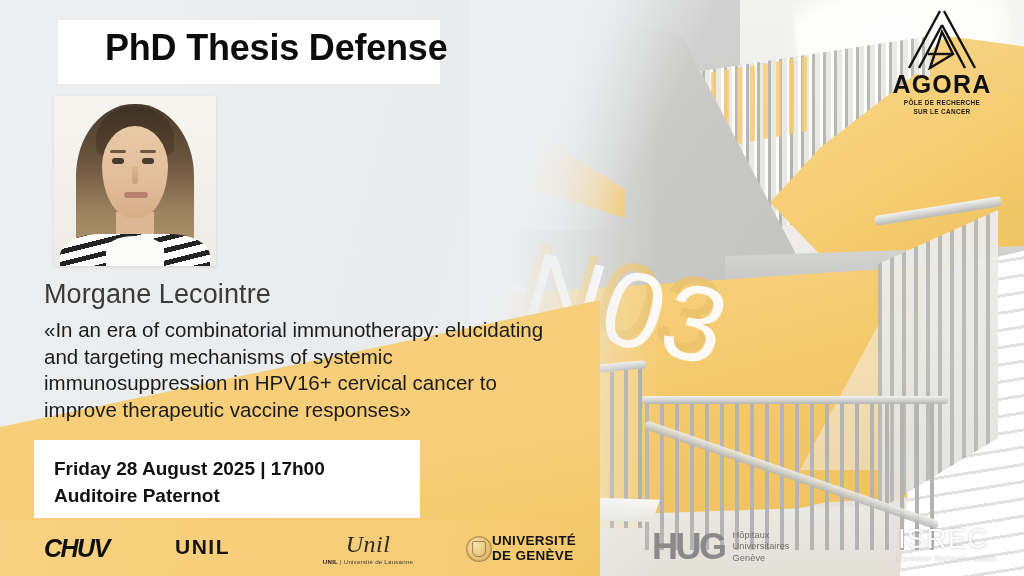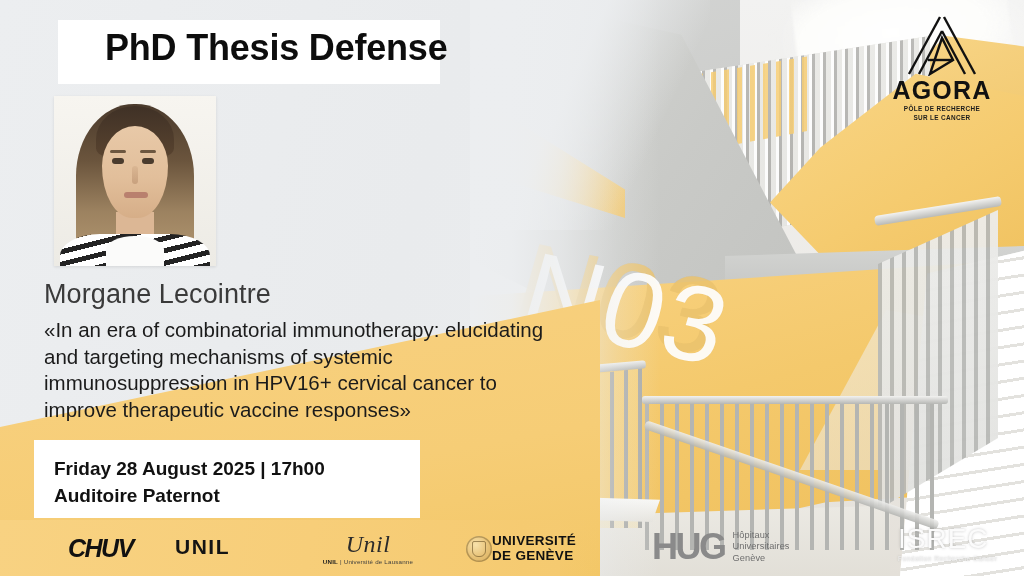--- a/index.html
+++ b/index.html
@@ -301,35 +301,35 @@
     position:absolute; left:34px; top:440px; width:386px; height:78px;
     background:#ffffff;
   }
   .date-text{
     position:absolute; left:54px; top:455px;
     font-size:19px; font-weight:bold; color:#111111; line-height:27px;
     font-family:"Liberation Sans", sans-serif;
   }
 
   
-  .agora{ position:absolute; left:872px; top:14px; width:140px; height:112px; }
+  .agora{ position:absolute; left:872px; top:8px; width:140px; height:112px; }
   .agora-mark{ position:absolute; left:34px; top:0; width:72px; height:62px; }
   .agora-word{
     position:absolute; left:0; top:62px; width:140px; text-align:center;
     font-size:25px; font-weight:bold; color:#111; letter-spacing:1.2px;
     font-family:"Liberation Sans", sans-serif;
   }
   .agora-tag{
     position:absolute; left:0; top:90px; width:140px; text-align:center;
     font-size:6.4px; font-weight:bold; color:#1c1c1c; letter-spacing:.35px;
     line-height:9px; font-family:"Liberation Sans", sans-serif;
   }
 
   
-  .chuv{ position:absolute; left:68px; bottom:14px; height:28px; }
+  .chuv{ position:absolute; left:44px; bottom:14px; height:28px; }
   .chuv-txt{
     font-size:25px; font-weight:bold; color:#111; letter-spacing:-1.5px;
     font-style:italic; font-family:"Liberation Sans", sans-serif;
   }
   .epfl{ position:absolute; left:175px; bottom:17px; }
   .epfl-txt{
     font-size:21px; font-weight:bold; color:#141414; letter-spacing:1.5px;
     font-family:"Liberation Sans", sans-serif;
   }
   .unil{ position:absolute; left:303px; bottom:11px; width:130px; }

